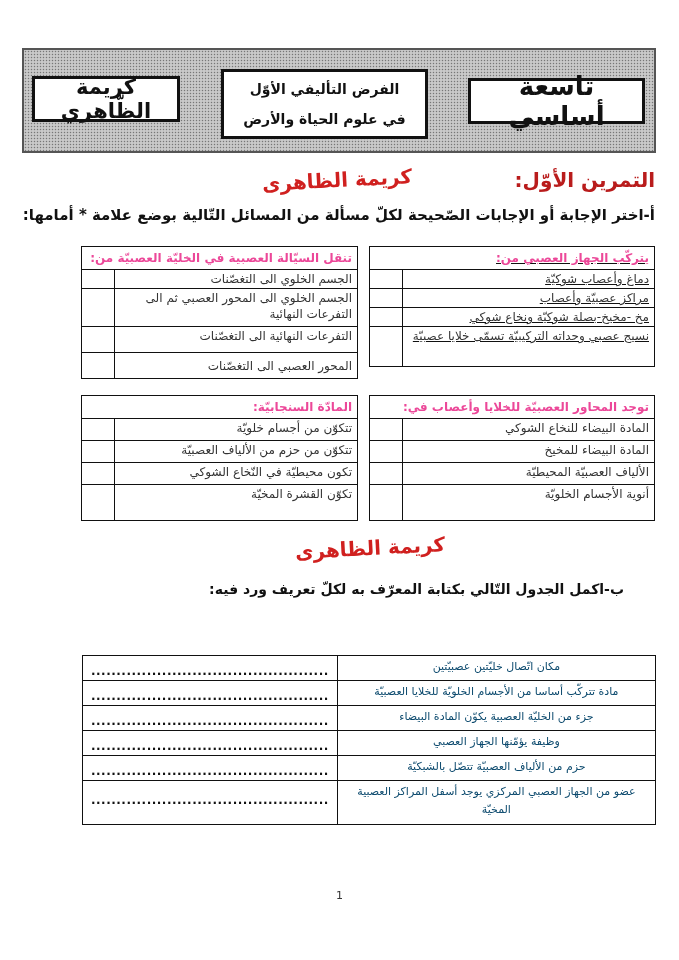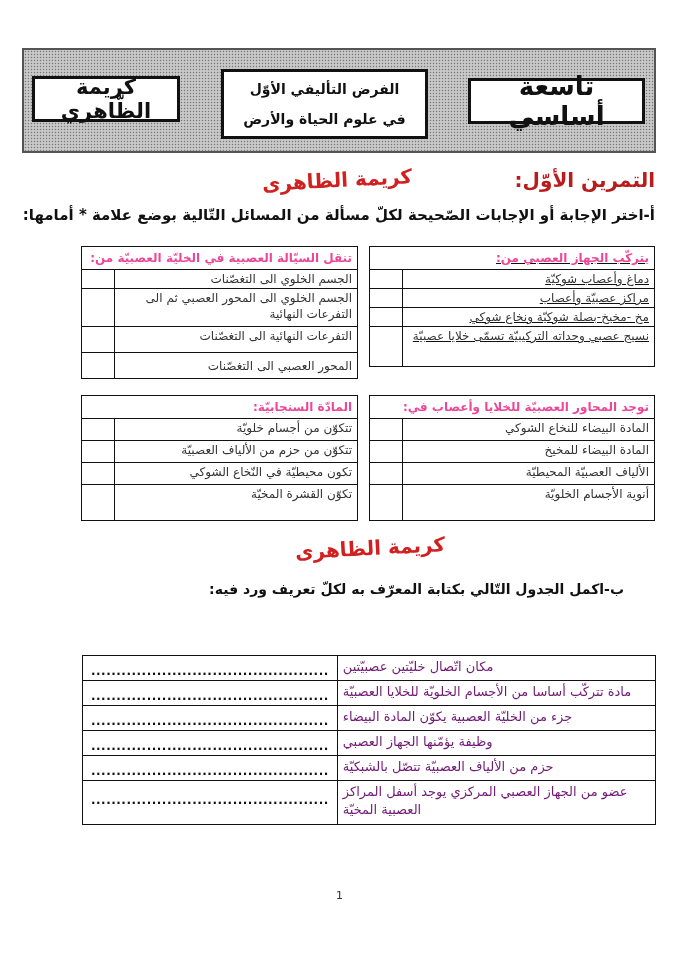--- a/index.html
+++ b/index.html
@@ -59,22 +59,22 @@
   .instruction-b {
     position: absolute; right: 55px; top: 581px; direction: rtl;
     font-size: 14px; font-weight: bold; white-space: nowrap;
   }
 
   table.defs {
     position: absolute; left: 82px; top: 655px; width: 574px;
     border-collapse: collapse; direction: rtl;
   }
   table.defs td {
-    border: 1.5px solid #111; font-size: 13px; line-height: 18px; padding: 2px 5px;
-    vertical-align: top; text-align: left; color: #701a75;
+    border: 1.5px solid #111; font-size: 11px; line-height: 18px; padding: 2px 5px;
+    vertical-align: top; text-align: center; color: #0c4a6e;
   }
   table.defs td.def { width: 328px; }
   table.defs td.ans {
     font-weight: bold; letter-spacing: 0.5px; color: #111; font-size: 12px;
     text-align: left; direction: ltr; vertical-align: middle; padding: 6px 8px 0;
   }
   table.defs tr.tall td.ans { vertical-align: top; padding-top: 10px; }
 
   .page-num { position: absolute; left: 336px; top: 889px; font-size: 11px; color: #333; }
 </style>

